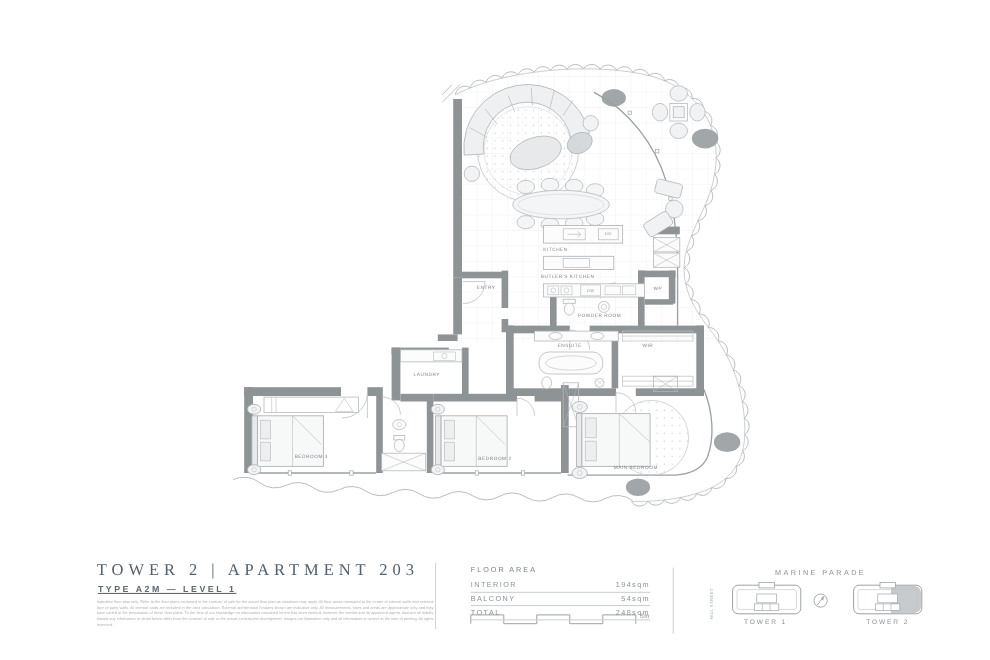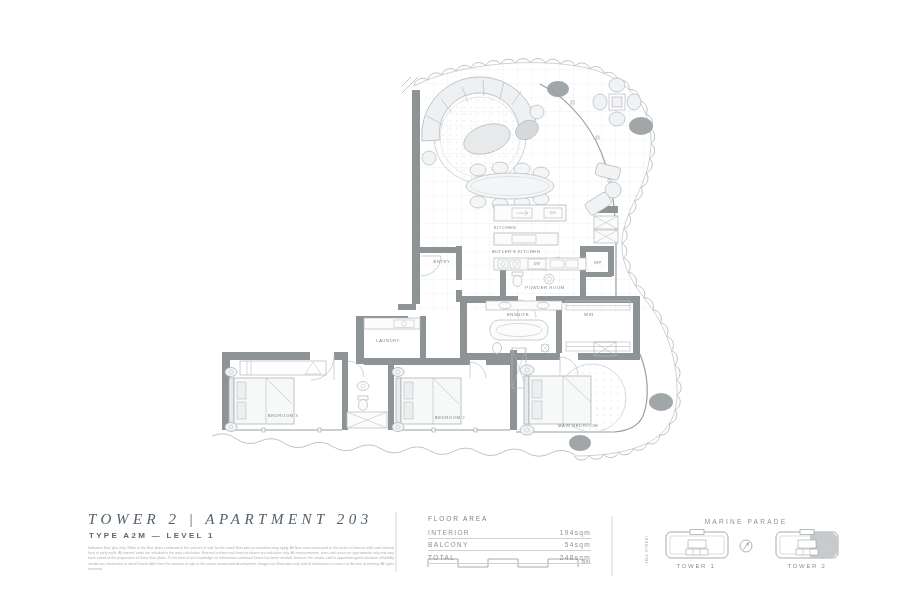--- a/index.html
+++ b/index.html
@@ -3,23 +3,23 @@
 <meta charset="utf-8">
 <style>
   html,body{margin:0;padding:0;background:#fff;}
   .stage{position:relative;width:900px;height:600px;background:#ffffff;overflow:hidden;
          font-family:"Liberation Sans",sans-serif;}
   svg{position:absolute;left:0;top:0;}
   .lbl{position:absolute;transform:translate(-50%,-50%);white-space:nowrap;
        font-size:4.3px;letter-spacing:.5px;color:#7f858a;font-weight:400;}
   .lbl.tiny{font-size:3.6px;letter-spacing:.3px;color:#8b9095;}
   .title{position:absolute;left:88px;top:511px;font-family:"Liberation Serif",serif;
-         font-size:15px;letter-spacing:4.5px;color:#54606a;font-style:italic;}
+         font-size:15px;letter-spacing:4.5px;color:#54606a;}
   .subtitle{position:absolute;left:89px;top:531px;font-size:8px;font-weight:bold;
-            letter-spacing:2.3px;color:#5f6871;}
+            letter-spacing:2.3px;color:#5f6871;text-decoration:underline;}
   .disclaimer{position:absolute;left:88px;top:545px;width:612px;font-size:7px;
               line-height:1.5;color:#aaafb4;text-align:justify;
               transform:scale(.5);transform-origin:0 0;}
   .fa{position:absolute;left:428px;top:513px;width:163px;color:#798188;}
   .fa-header{font-size:6.6px;letter-spacing:1.8px;padding:2px 0 4px;}
   .fa-row{display:flex;justify-content:space-between;font-size:6.6px;letter-spacing:1.3px;
           color:#8a9197;padding:2.5px 0 2px;border-bottom:1px solid #cdd1d4;}
   .fa-row:first-of-type{border-top:1px solid #cdd1d4;}
   .scale-label{position:absolute;left:582px;top:558px;font-size:5.6px;color:#8a9197;letter-spacing:.5px;}
   .street-top{position:absolute;left:646px;top:518px;width:200px;text-align:center;

